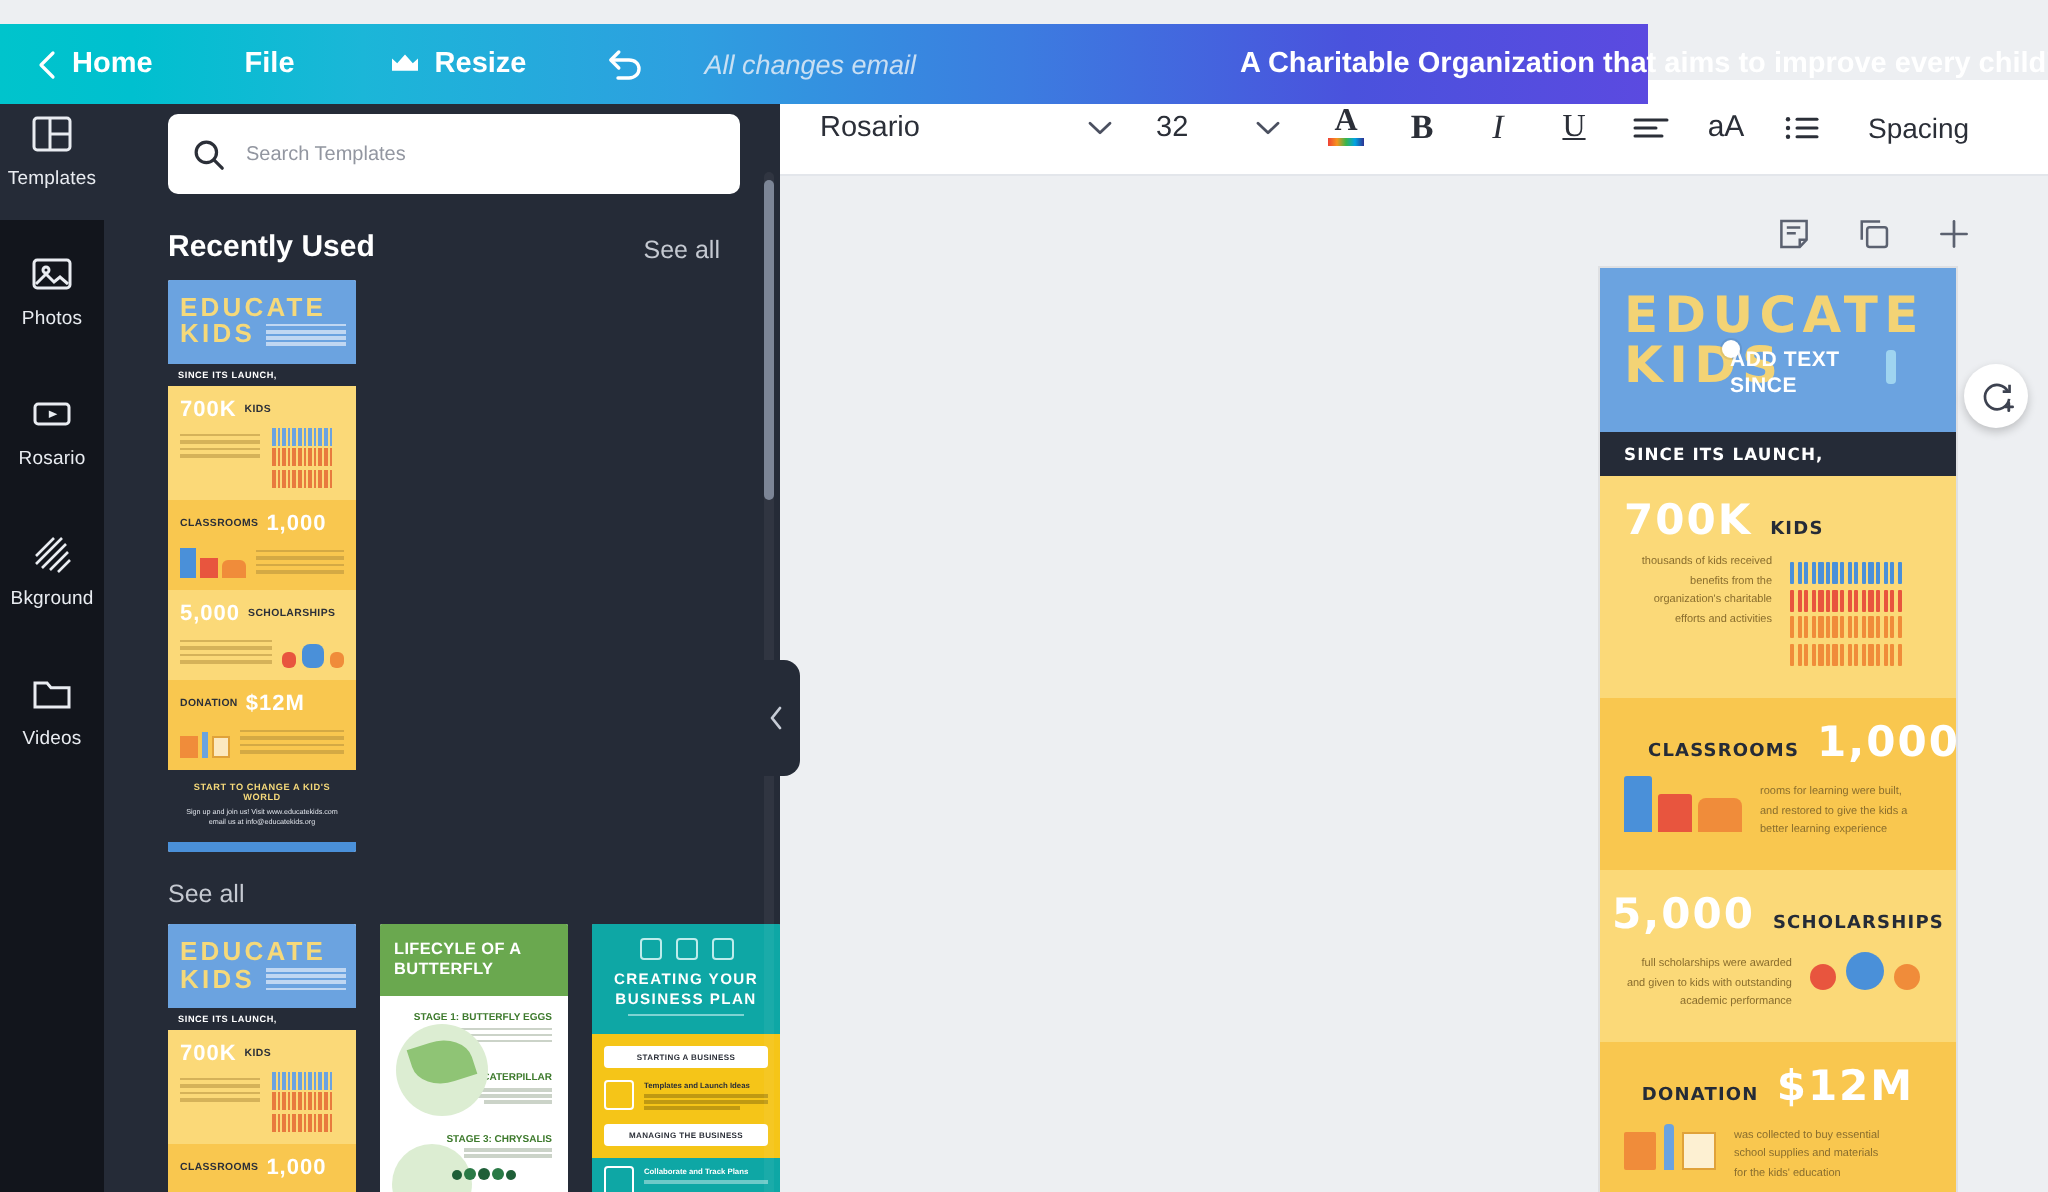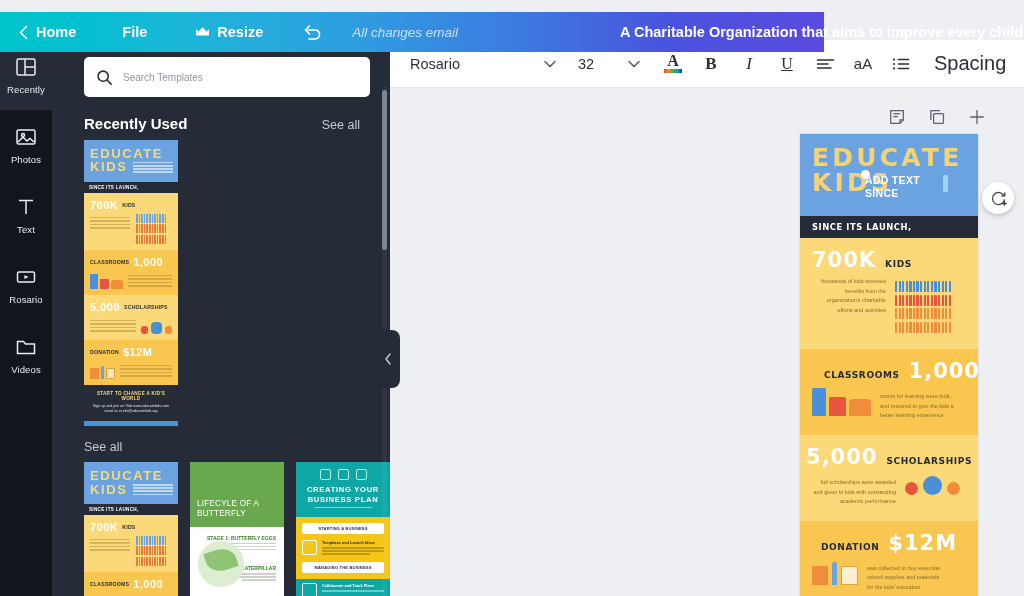--- a/index.html
+++ b/index.html
@@ -109,21 +109,21 @@
   .mi-foot .f1 { color: #f5d97a; font-size: 4.6px; font-weight: bold; letter-spacing: .3px; }
   .mi-foot .f2 { color: #dfe3ea; font-size: 3.6px; margin-top: 3px; line-height: 1.5; }
   .mi-bottom { height: 5px; background: #4a90d9; }
   .dots { display: flex; gap: 1px; }
   .dots i { width: 1.6px; height: 9px; background: #6ba3e0; display: block; }
   .dots.o i { background: #e87a3e; }
 
   
   .bf { width: 94px; background: #fff; }
   .bf-head { background: #6aa84f; padding: 8px 7px 9px; }
-  .bf-head .h { color: #ffffff; font-size: 8.2px; font-weight: normal; line-height: 1.15; letter-spacing: .2px; margin-top: 29px;}
+  .bf-head .h { color: #ffffff; font-size: 8.2px; font-weight: bold; line-height: 1.15; letter-spacing: .2px;}
   .bf-body { position: relative; height: 150px; background: #ffffff; padding: 8px 6px; }
   .bf-stage { margin-bottom: 15px; text-align: right; padding-right: 2px;}
   .bf-st { color: #3d7a2c; font-size: 5px; font-weight: bold; line-height: 1.25; }
   .bf-tx i { display: block; height: 1.3px; background: #cbd3c8; margin: 1.7px 0 0 auto; }
   .bf-blob { position: absolute; border-radius: 50%; background: #dcedd2; }
   .bf-leaf { position: absolute; background: #8fc475; border-radius: 0 60% 0 60%; }
 
   
   .bp { width: 94px; background: #0ea7a5; }
   .bp-top { background: #0ea7a5; padding: 7px 6px 9px; text-align: center; }
@@ -177,21 +177,21 @@
     margin-left: 22px; width: 62px; display: flex; align-items: center;
     justify-content: space-between; cursor: pointer;
   }
   .size-sel .nm { font-size: 14.5px; color: #2b2f38; }
   .chev { color: #4b5060; font-size: 11px; }
   .tb-btn {
     width: 38px; height: 38px; display: flex; align-items: center;
     justify-content: center; cursor: pointer; color: #2b2f38;
   }
   .tb-btn.first { margin-left: 14px; }
-  .tb-spacing { margin-left: 14px; font-size: 20px; color: #2b2f38; cursor: pointer; }
+  .tb-spacing { margin-left: 14px; font-size: 14px; color: #2b2f38; cursor: pointer; }
   .b-bold { font-weight: bold; font-size: 17px; font-family: "Liberation Serif", serif; }
   .b-ital { font-style: italic; font-size: 17px; font-family: "Liberation Serif", serif; }
   .b-und  { font-size: 16px; text-decoration: underline; font-family: "Liberation Serif", serif; }
   .b-aa   { font-size: 15px; }
   .colorA { position: relative; display: flex; flex-direction: column; align-items: center; }
   .colorA .glyph { font-size: 16px; font-weight: bold; line-height: 14px; font-family: "Liberation Serif", serif; }
   .colorA .swatch {
     width: 18px; height: 4px; margin-top: 1px;
     background: linear-gradient(90deg,#ef4136 0%,#f7941e 25%,#39b54a 50%,#00a4e4 75%,#2e3192 100%);
   }
@@ -326,55 +326,54 @@
   <div class="rail">
 
     <div class="rail-item active">
       <span class="ico">
         <svg class="rail-ico" viewBox="0 0 24 24" fill="none" stroke="#e9ecf1" stroke-width="1.5">
           <rect x="3" y="4" width="18" height="16" rx="1.6"></rect>
             <line x1="11" y1="4" x2="11" y2="20"></line>
           <line x1="11" y1="12" x2="21" y2="12"></line>
         </svg>
       </span>
-      <span class="rail-label">Recently</span>
+      <span class="rail-label">Templates</span>
     </div>
 
     <div class="rail-item">
       <span class="ico">
         <svg class="rail-ico" viewBox="0 0 24 24" fill="none" stroke="#e9ecf1" stroke-width="1.5">
           <rect x="3" y="5" width="18" height="14" rx="1.6"></rect>
           <circle cx="9" cy="10" r="1.5"></circle>
             <path d="M4 17l5-5 4 4 3-2.5 4 3.5"></path>
         </svg>
       </span>
       <span class="rail-label">Photos</span>
     </div>
 
 
-    <div class="rail-item">
-      <span class="ico">
-        <svg class="rail-ico" viewBox="0 0 24 24" fill="none" stroke="#e9ecf1" stroke-width="1.5">
-          <line x1="5" y1="5.5" x2="19" y2="5.5"></line>
-            <line x1="12" y1="5.5" x2="12" y2="19"></line>
-        </svg>
-      </span>
-      <span class="rail-label">Text</span>
-    </div>
 
     <div class="rail-item">
       <span class="ico">
         <svg class="rail-ico" viewBox="0 0 24 24" fill="none" stroke="#e9ecf1" stroke-width="1.5">
           <rect x="3.5" y="7" width="17" height="10" rx="1.6"></rect>
             <path d="M10.4 10.2l4.3 1.9-4.3 1.9z" fill="#e9ecf1" stroke="none"></path>
         </svg>
       </span>
       <span class="rail-label">Rosario</span>
     </div>
 
+    <div class="rail-item">
+      <span class="ico">
+        <svg class="rail-ico" viewBox="0 0 24 24" fill="none" stroke="#e9ecf1" stroke-width="1.3">
+          <path d="M4 13 13 4M4 17 17 4M7 19 19 7M11 20 20 11M15 21 21 15"></path>
+        </svg>
+      </span>
+      <span class="rail-label">Bkground</span>
+    </div>
 
 
     <div class="rail-item">
       <span class="ico">
         <svg class="rail-ico" viewBox="0 0 24 24" fill="none" stroke="#e9ecf1" stroke-width="1.5">
           <path d="M3.5 18.5v-12h6l2 2.4h9v9.6z"></path>
         </svg>
       </span>
       <span class="rail-label">Videos</span>
     </div>

